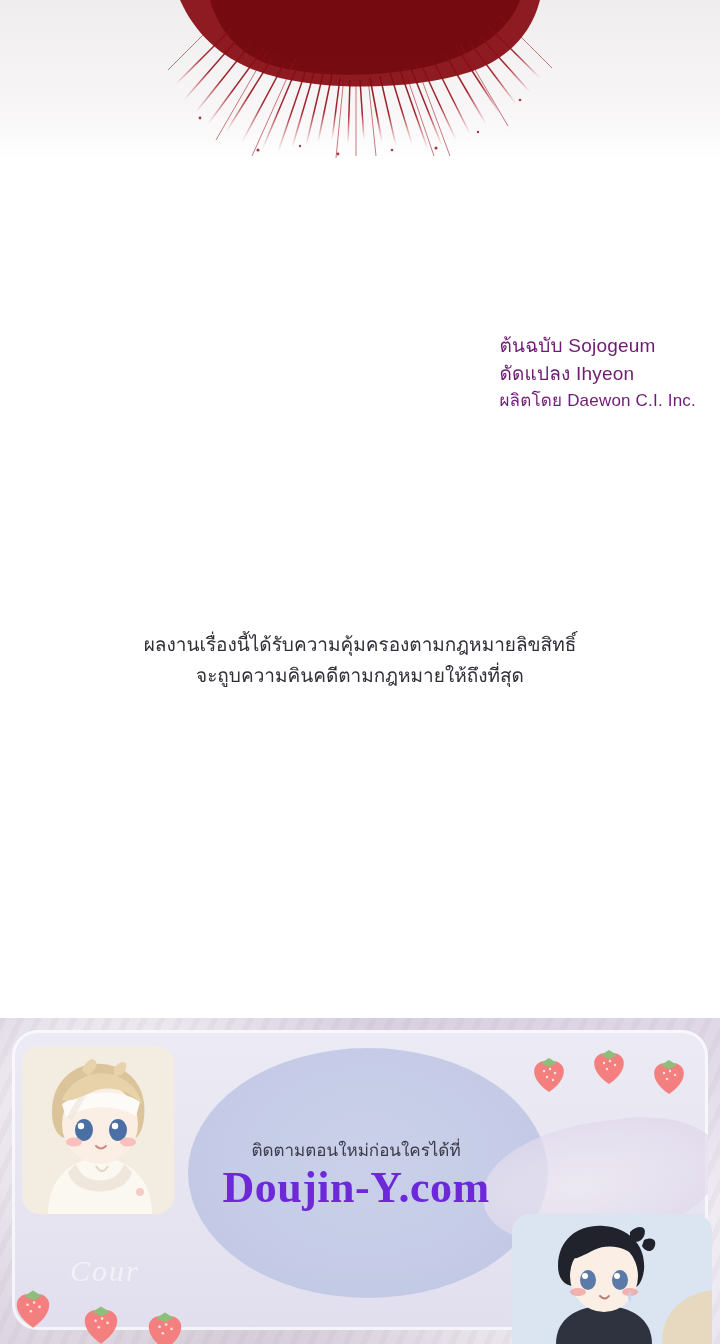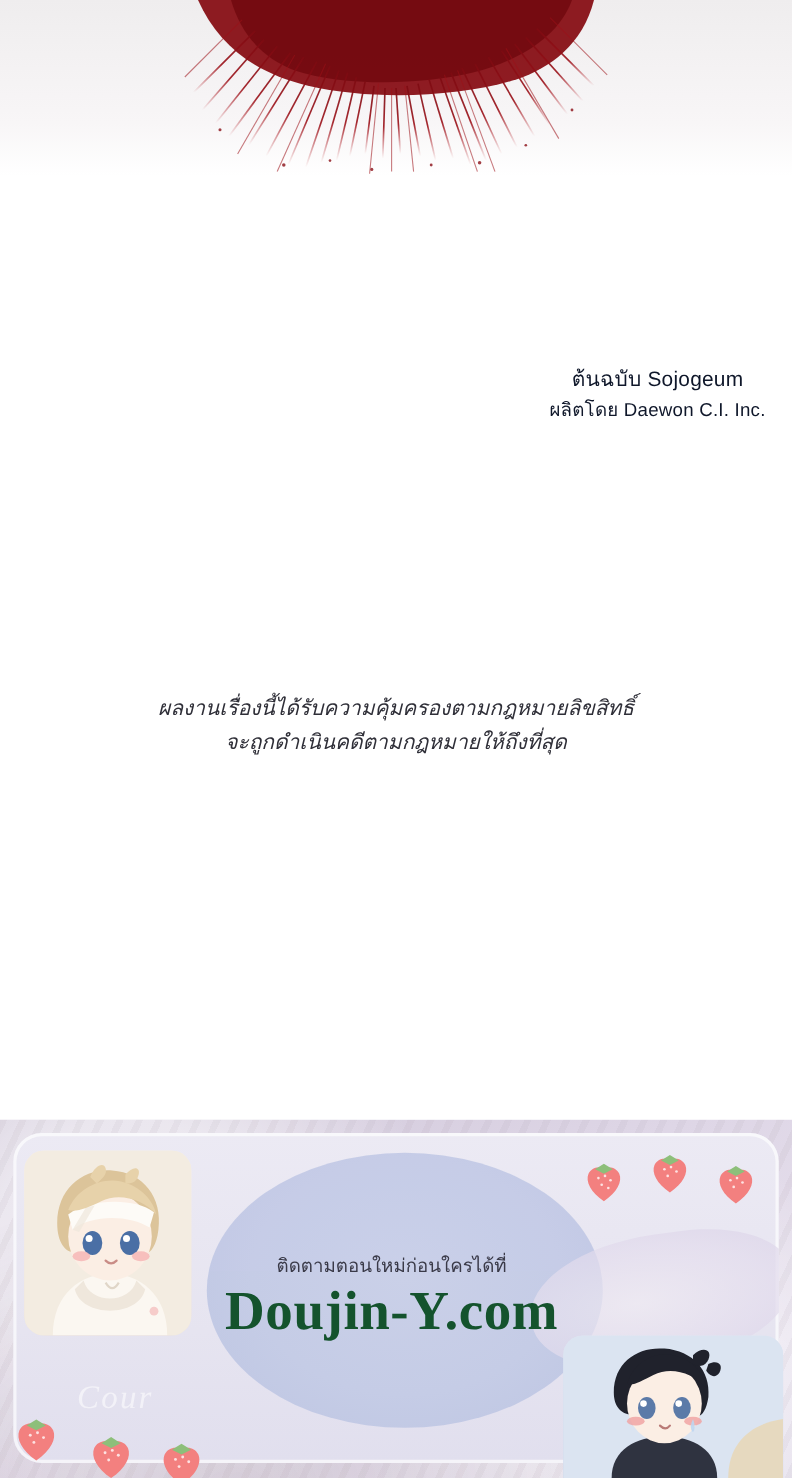--- a/index.html
+++ b/index.html
@@ -35,43 +35,42 @@
   }
   .top-art svg {
     display: block;
   }
 
   
   .credits {
     position: absolute;
     top: 332px;
     right: 24px;
-    text-align: center;
-    color: #0f172a;
+    text-align: left;
+    color: #701a75;
     line-height: 1.48;
   }
   .credits .line {
     font-size: 19px;
     letter-spacing: .2px;
     white-space: nowrap;
   }
   .credits .line.small {
     font-size: 17px;
   }
 
   
   .notice {
     position: absolute;
     top: 630px;
     left: 0;
     width: 720px;
     text-align: center;
     color: #2f2f38;
     line-height: 1.62;
-    font-style: italic;
   }
   .notice .nline {
     font-size: 19px;
   }
 
   
   .fineprint {
     position: absolute;
     top: 958px;
     left: 0;
@@ -150,23 +149,23 @@
     text-align: center;
     z-index: 6;
   }
   .promo-sub {
     font-size: 17px;
     color: #3a3a48;
     margin-bottom: 2px;
   }
   .promo-title {
     font-family: "Liberation Serif", serif;
-    font-size: 50px;
+    font-size: 44px;
     font-weight: 700;
-    color: #14532d;
+    color: #6d28d9;
     letter-spacing: .5px;
     line-height: 1.05;
   }
 
   
   .berry {
     position: absolute;
     z-index: 5;
   }
   .berry svg { display: block; }
@@ -279,26 +278,27 @@
         <circle cx="436" cy="148" r="1.6"></circle>
           <circle cx="478" cy="132" r="1.2"></circle>
         <circle cx="200" cy="118" r="1.4"></circle>
           <circle cx="520" cy="100" r="1.3"></circle>
       </g>
     </svg>
   </div>
 
   <div class="credits">
     <div class="line">ต้นฉบับ Sojogeum</div>
+    <div class="line">ดัดแปลง Ihyeon</div>
     <div class="line small">ผลิตโดย  Daewon C.I. Inc.</div>
   </div>
 
   <div class="notice">
     <div class="nline">ผลงานเรื่องนี้ได้รับความคุ้มครองตามกฎหมายลิขสิทธิ์</div>
-    <div class="nline">จะถูกดำเนินคดีตามกฎหมายให้ถึงที่สุด</div>
+    <div class="nline">จะถูบความคินคดีตามกฎหมายให้ถึงที่สุด</div>
   </div>
 
 
   <div class="banner">
     <div class="banner-bg"></div>
 
     <div class="banner-frame">
       <div class="frame-blob"></div>
       <div class="ribbon"></div>
     </div>

